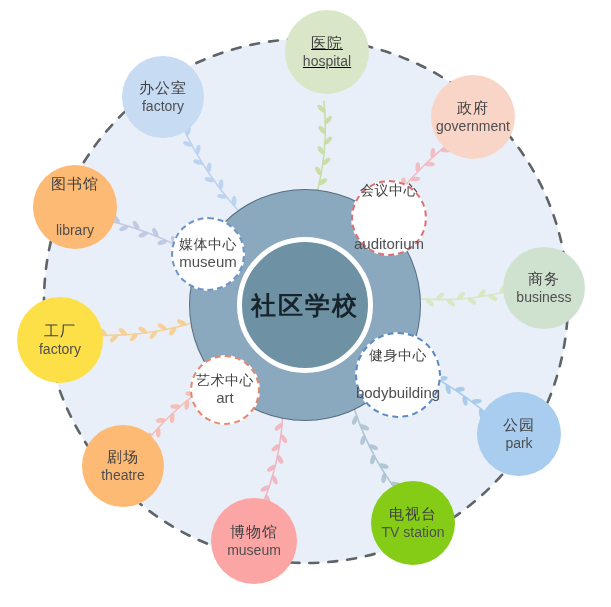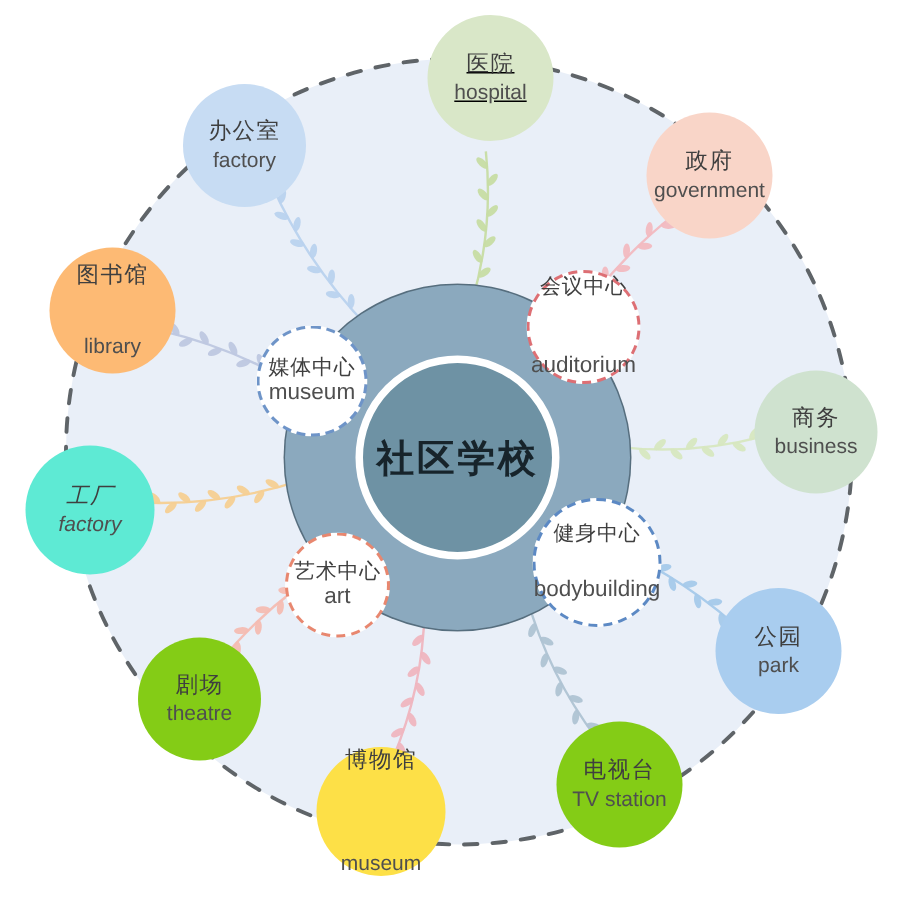--- a/index.html
+++ b/index.html
@@ -177,29 +177,29 @@
     <div class="en">business</div>
   </div>
       <div class="node" style="left: 477px; top: 392px; width: 84px; height: 84px; background: rgb(169, 205, 239);">
     <div class="zh">公园</div>
     <div class="en">park</div>
   </div>
       <div class="node" style="left: 371px; top: 481px; width: 84px; height: 84px; background: #84cc16;">
     <div class="zh">电视台</div>
     <div class="en">TV station</div>
   </div>
-      <div class="node" style="left: 211px; top: 498px; width: 86px; height: 86px; background: #fde047; justify-content: space-between;">
+      <div class="node" style="left: 211px; top: 498px; width: 86px; height: 86px; background: #fca5a5;">
     <div class="zh">博物馆</div>
     <div class="en">museum</div>
   </div>
-      <div class="node" style="left: 92px; top: 425px; width: 82px; height: 82px; background: #84cc16; text-align: center;">
+      <div class="node" style="left: 82px; top: 425px; width: 82px; height: 82px; background: #fdba74; text-align: center;">
     <div class="zh">剧场</div>
     <div class="en">theatre</div>
   </div>
-      <div class="node" style="left: 17px; top: 297px; width: 86px; height: 86px; background: #5eead4; font-style: italic;">
+      <div class="node" style="left: 17px; top: 297px; width: 86px; height: 86px; background: #fde047;">
     <div class="zh">工厂</div>
     <div class="en">factory</div>
   </div>
       <div class="node" style="left: 33px; top: 165px; width: 84px; height: 84px; background: #fdba74; gap: 28px;">
     <div class="zh">图书馆</div>
     <div class="en">library</div>
   </div>
       <div class="node" style="left: 122px; top: 56px; width: 82px; height: 82px; background: rgb(199, 220, 243);">
     <div class="zh">办公室</div>
     <div class="en">factory</div>

